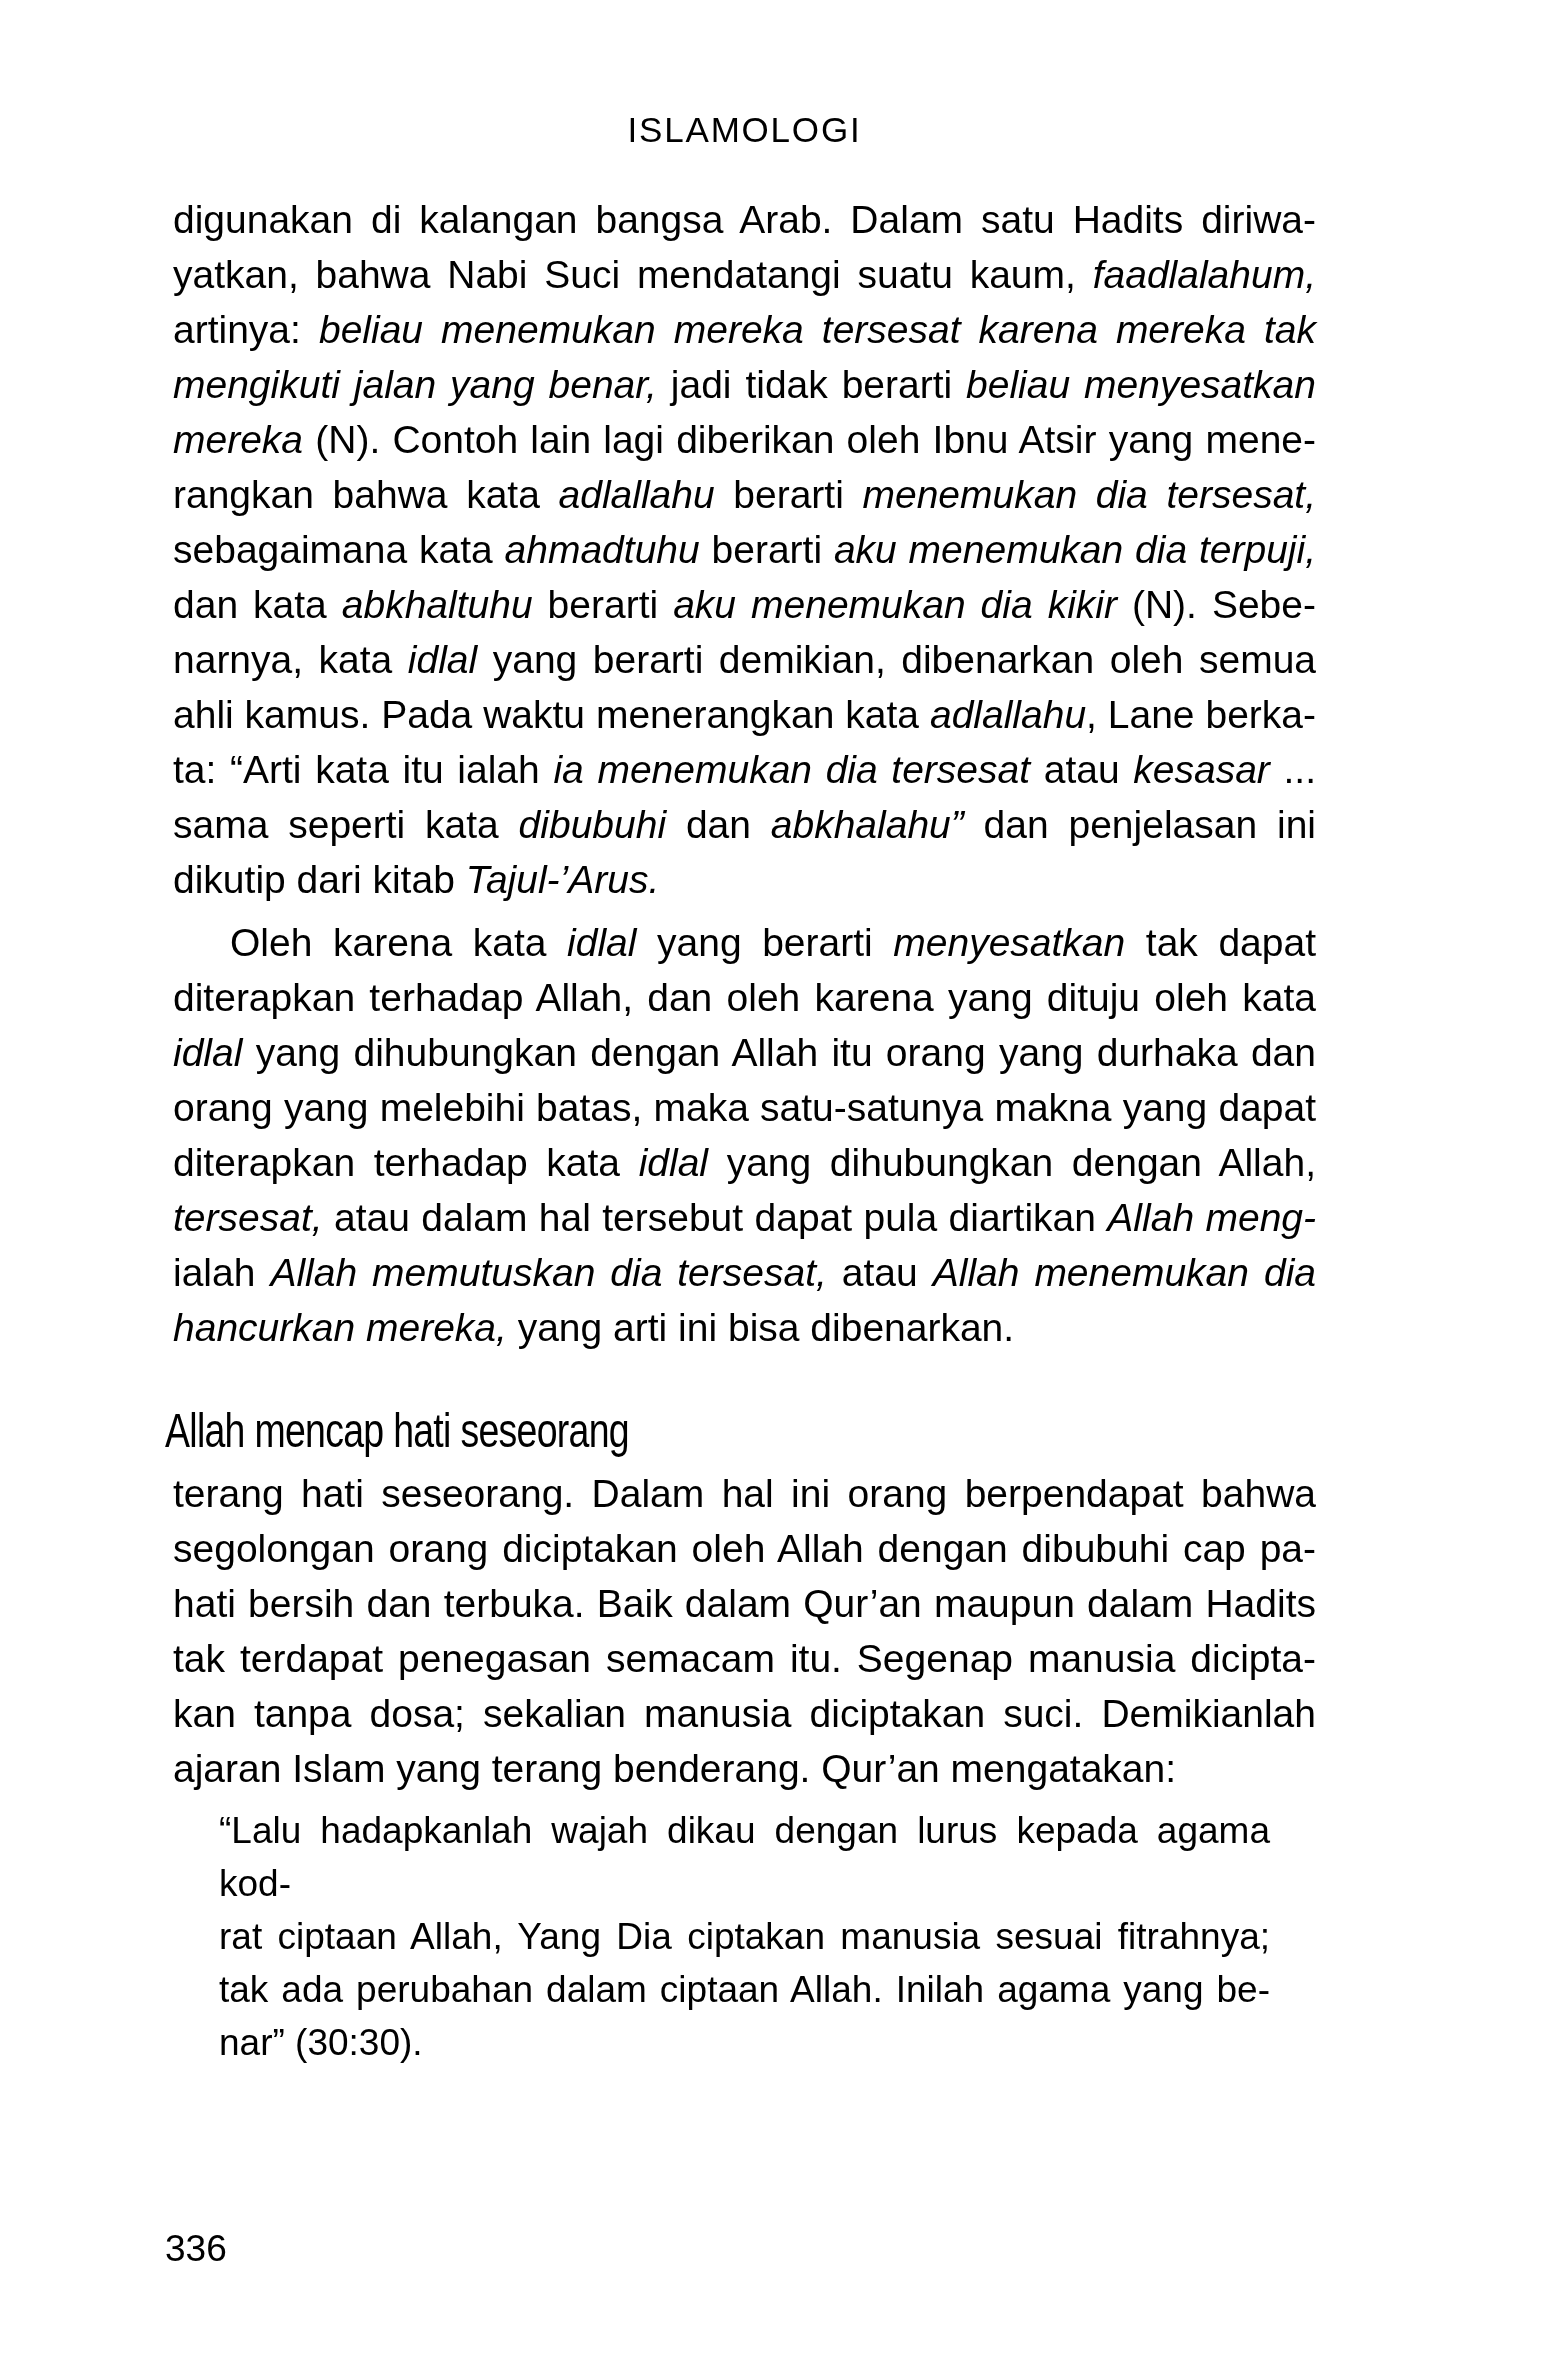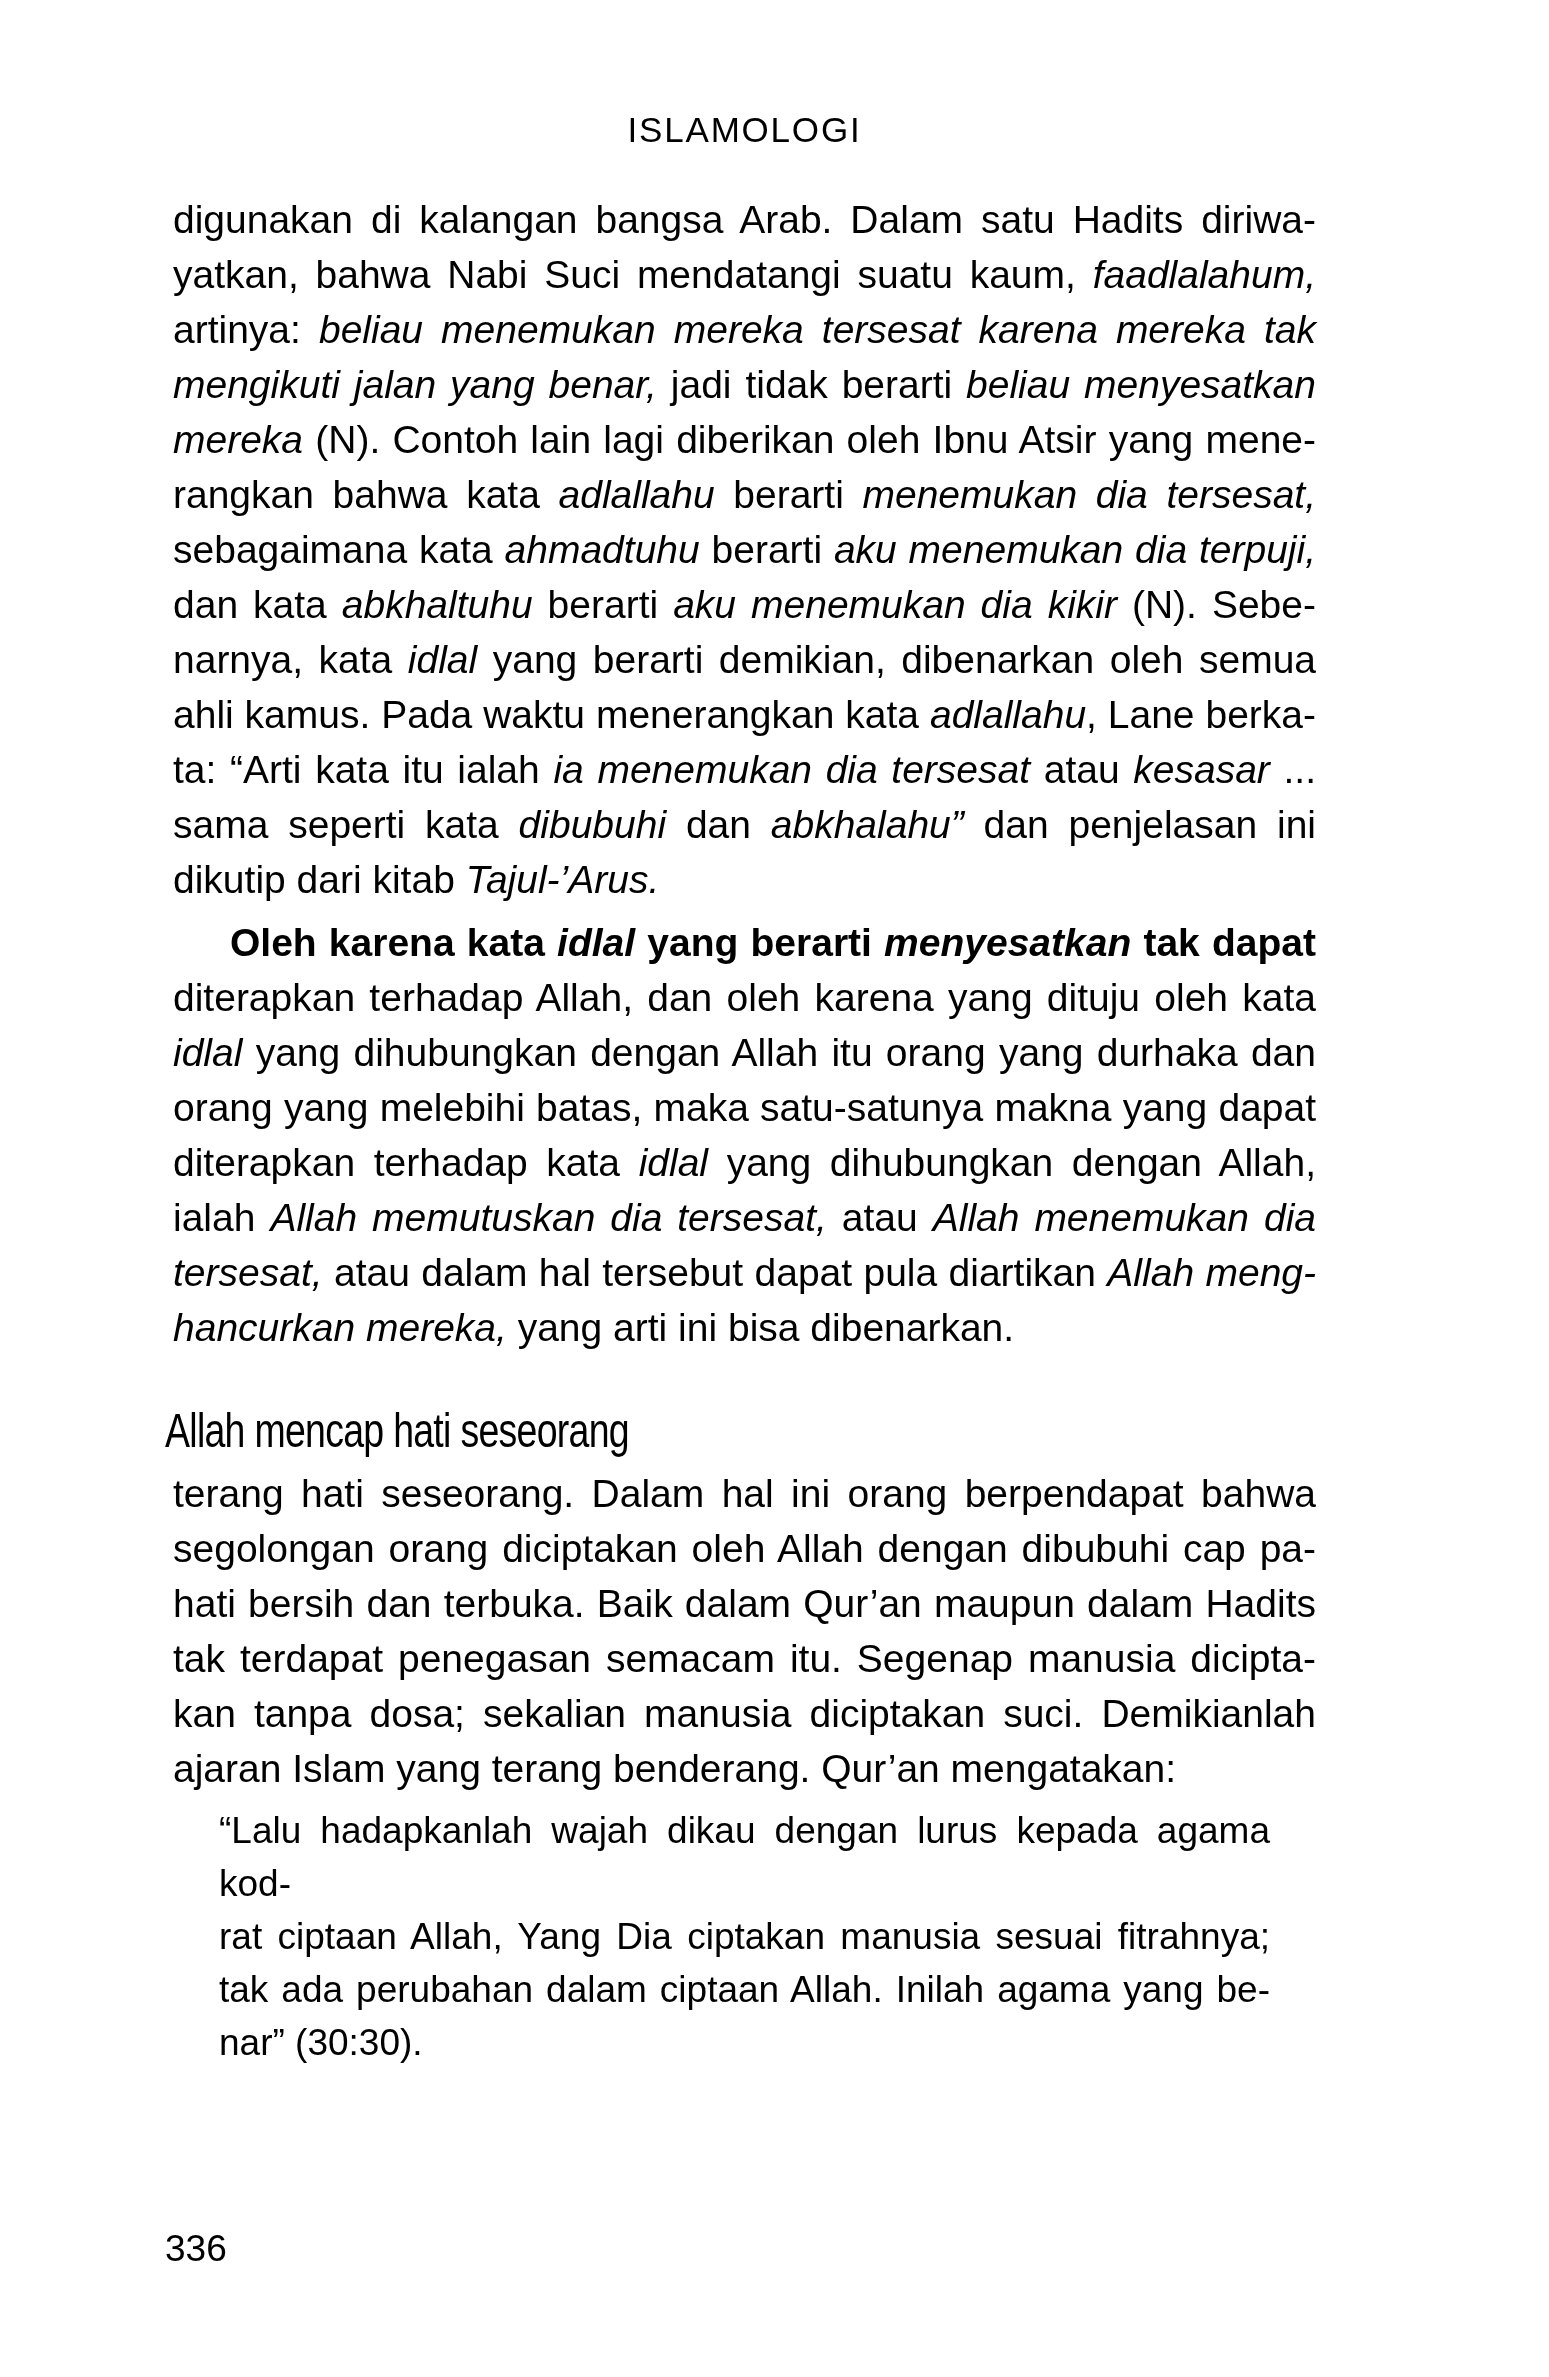--- a/index.html
+++ b/index.html
@@ -32,21 +32,20 @@
   }
   .line{
     text-align:justify;
     text-justify:inter-word;
   }
   .line.j{
     text-align-last:justify;
   }
   .line.first-indent{
     text-indent:57px;
-    font-weight:bold;
   }
   .i{font-style:italic;}
   .paragraph{margin:8px;}
   .heading{
     margin-top:48px;
     font-size:48px;
     font-weight:normal;
     line-height:55px;
     white-space:nowrap;
   }
@@ -90,22 +89,22 @@
         <div class="line j"><span>ta: “Arti kata itu ialah </span><span class="i">ia menemukan dia tersesat</span><span> atau </span><span class="i">kesasar</span><span> ...</span></div>
         <div class="line j"><span>sama seperti kata </span><span class="i">dibubuhi</span><span> dan </span><span class="i">abkhalahu”</span><span> dan penjelasan ini</span></div>
         <div class="line"><span>dikutip dari kitab </span><span class="i">Tajul-’Arus.</span></div>
       </div>
       <div class="paragraph">
         <div class="line j first-indent"><span>Oleh karena kata </span><span class="i">idlal</span><span> yang berarti </span><span class="i">menyesatkan</span><span> tak dapat</span></div>
         <div class="line j"><span>diterapkan terhadap Allah, dan oleh karena yang dituju oleh kata</span></div>
         <div class="line j"><span class="i">idlal</span><span> yang dihubungkan dengan Allah itu orang yang durhaka dan</span></div>
         <div class="line j"><span>orang yang melebihi batas, maka satu-satunya makna yang dapat</span></div>
         <div class="line j"><span>diterapkan terhadap kata </span><span class="i">idlal</span><span> yang dihubungkan dengan Allah,</span></div>
+        <div class="line j"><span class="i">tersesat,</span><span> atau dalam hal tersebut dapat pula diartikan </span><span class="i">Allah meng-</span></div>
         <div class="line j"><span>ialah </span><span class="i">Allah memutuskan dia tersesat,</span><span> atau </span><span class="i">Allah menemukan dia</span></div>
-        <div class="line j"><span class="i">tersesat,</span><span> atau dalam hal tersebut dapat pula diartikan </span><span class="i">Allah meng-</span></div>
         <div class="line"><span class="i">hancurkan mereka,</span><span> yang arti ini bisa dibenarkan.</span></div>
       </div>
       <div class="heading"><span class="squeeze">Allah mencap hati seseorang</span></div>
       <div class="paragraph">
         <div class="line j"><span>terang hati seseorang. Dalam hal ini orang berpendapat bahwa</span></div>
         <div class="line j"><span>segolongan orang diciptakan oleh Allah dengan dibubuhi cap pa-</span></div>
         <div class="line j"><span>hati bersih dan terbuka. Baik dalam Qur’an maupun dalam Hadits</span></div>
         <div class="line j"><span>tak terdapat penegasan semacam itu. Segenap manusia dicipta-</span></div>
         <div class="line j"><span>kan tanpa dosa; sekalian manusia diciptakan suci. Demikianlah</span></div>
         <div class="line"><span>ajaran Islam yang terang benderang. Qur’an mengatakan:</span></div>

